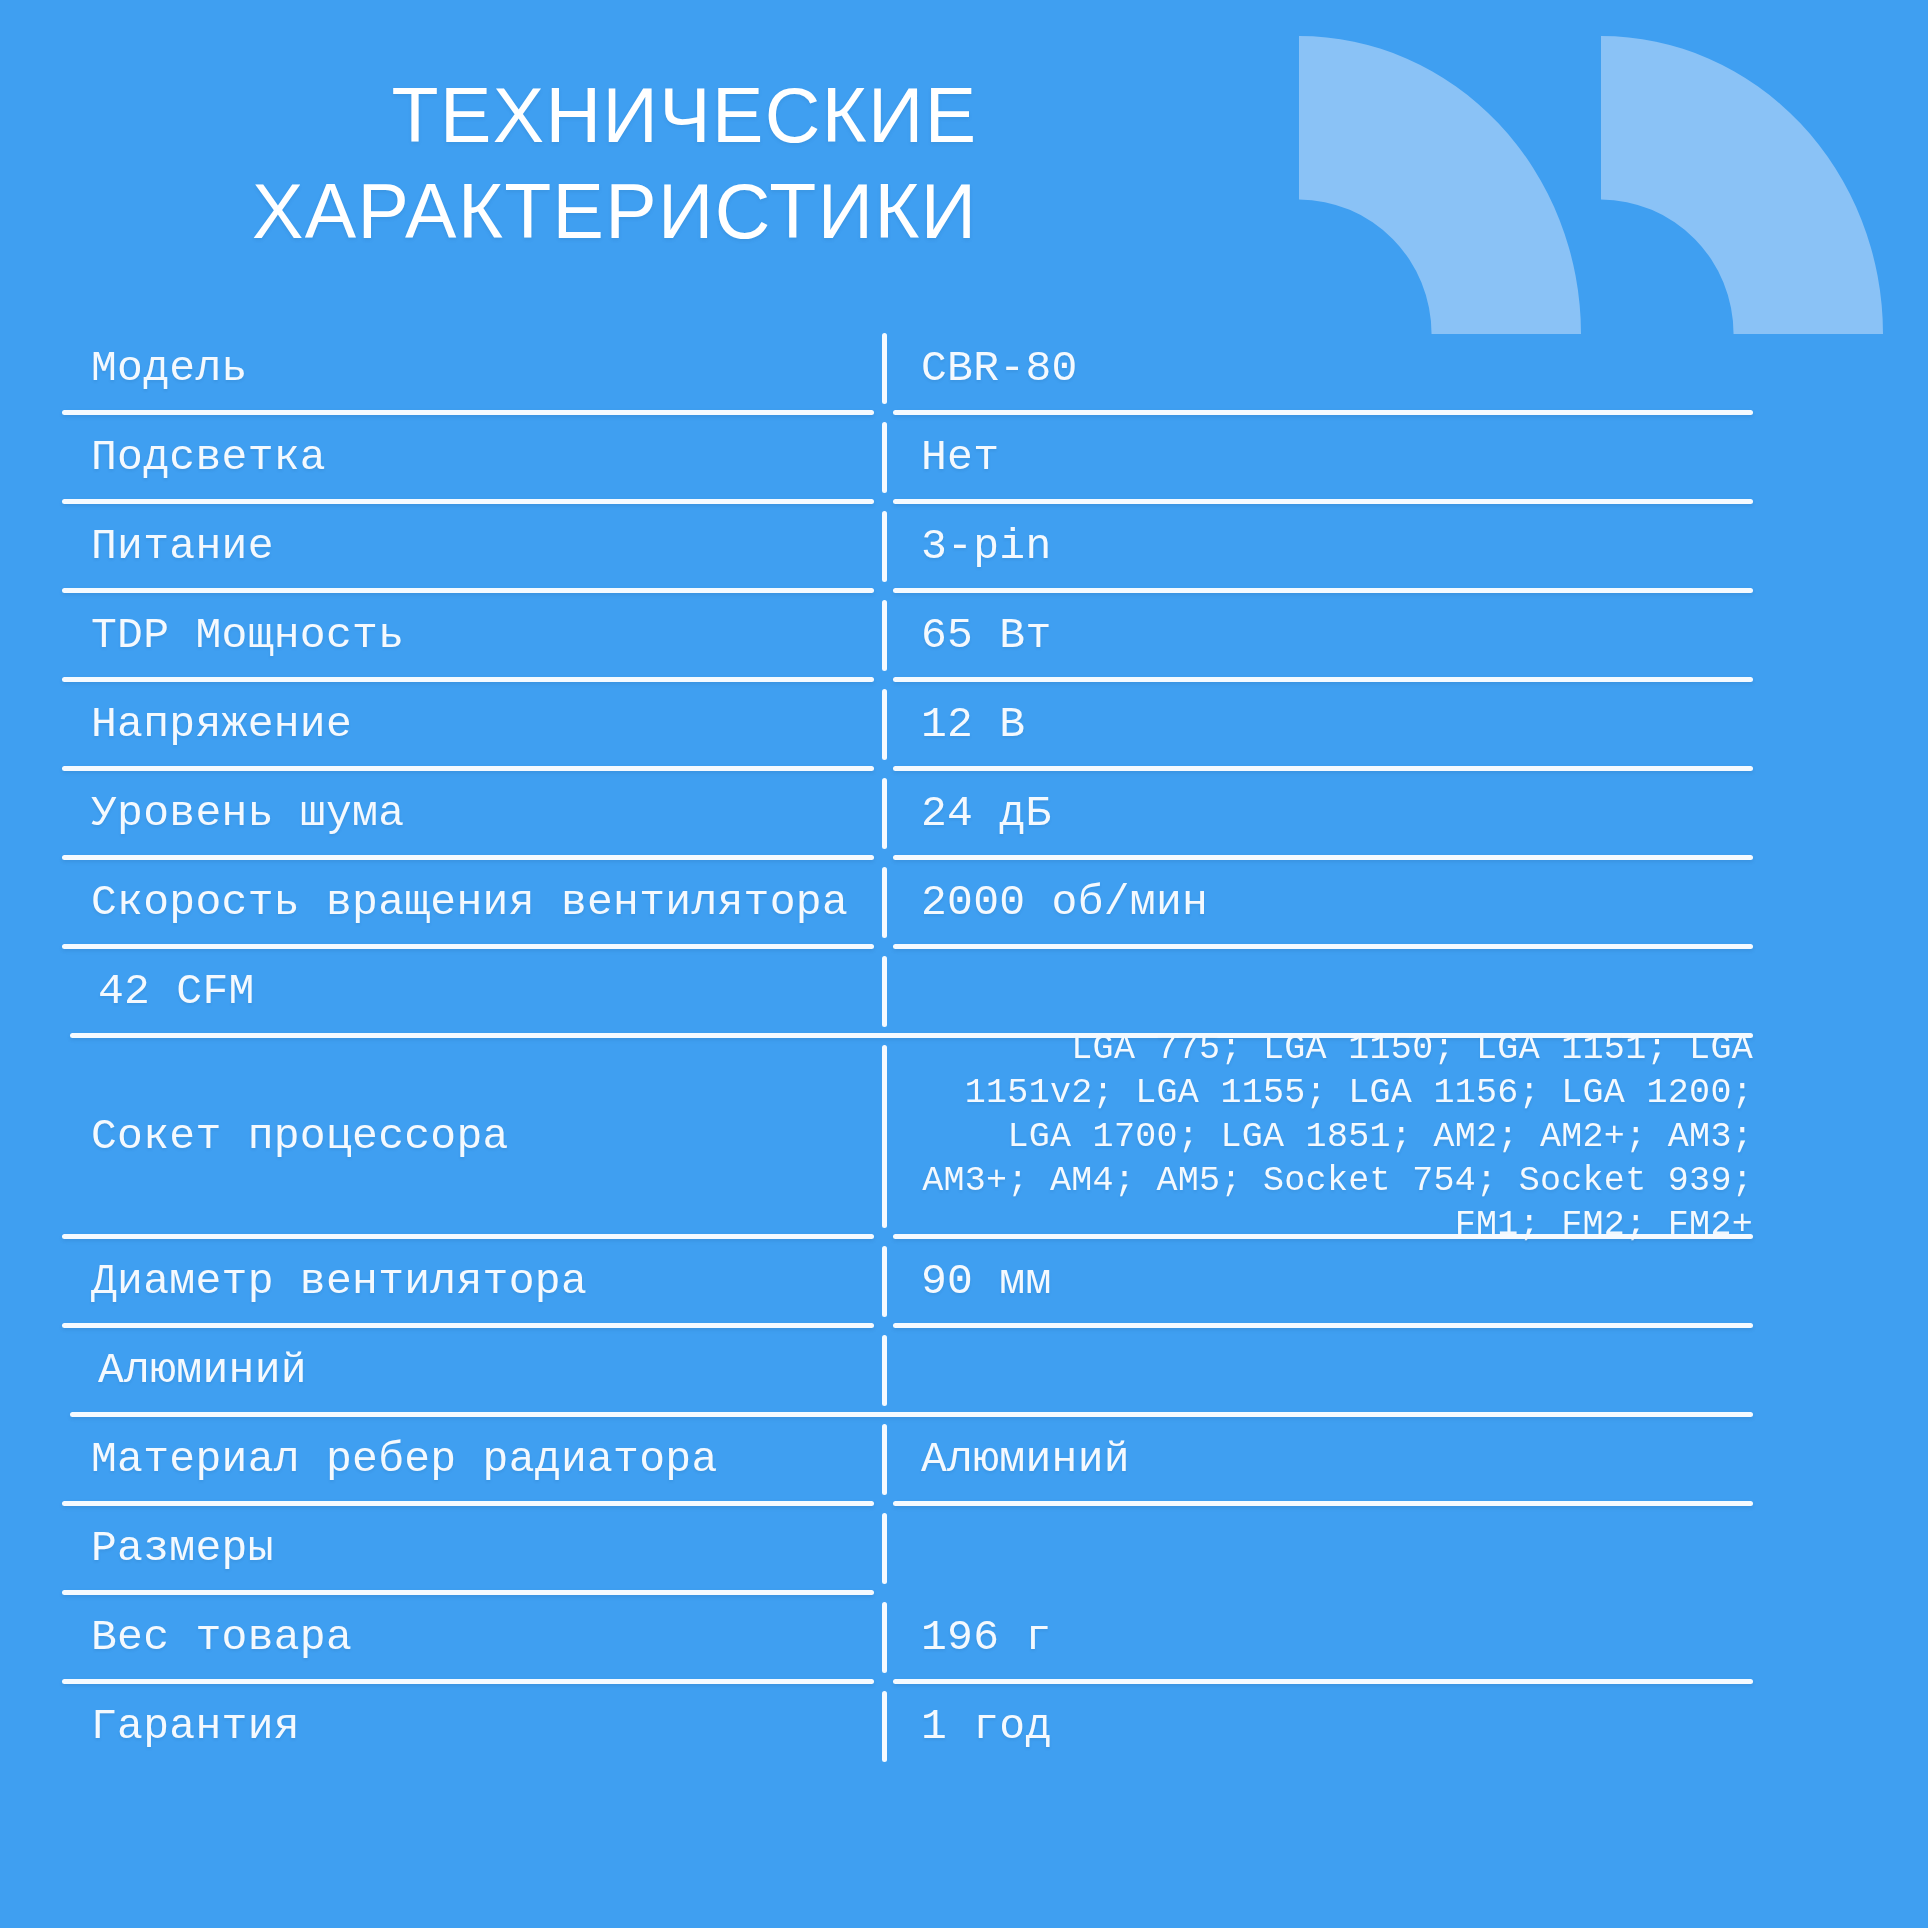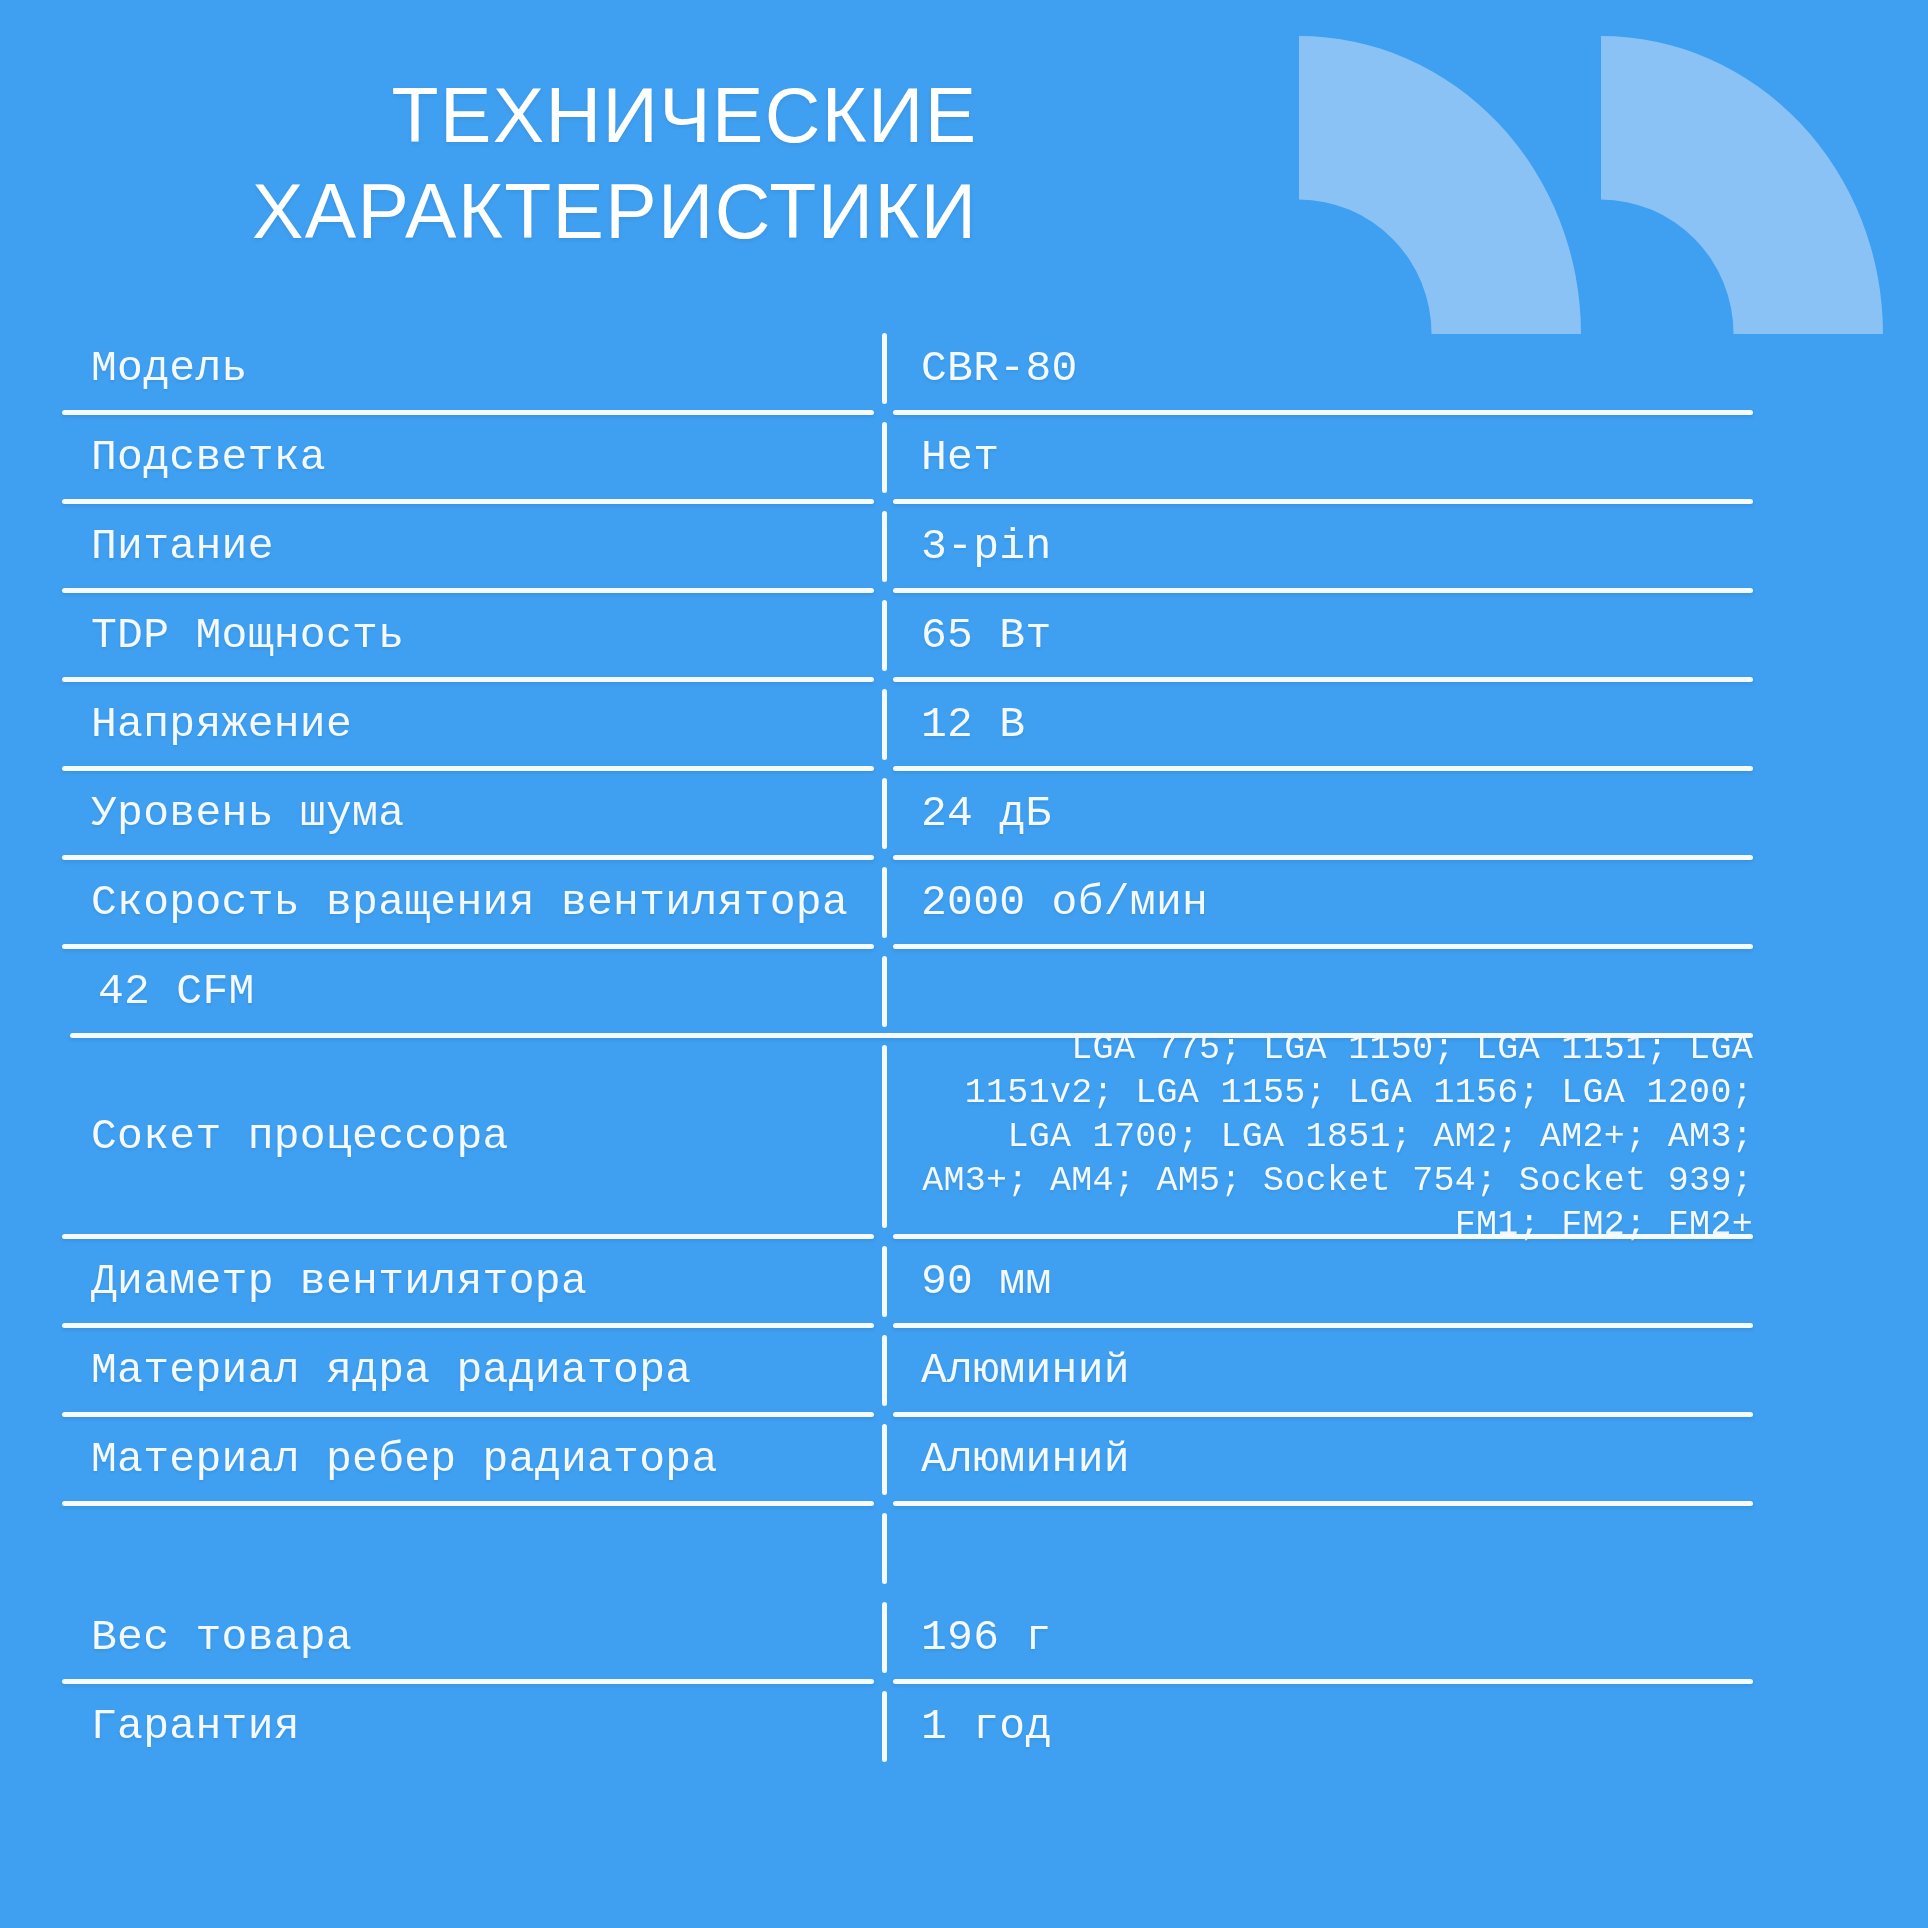--- a/index.html
+++ b/index.html
@@ -206,40 +206,40 @@
       <div class="cell label">
         <span class="txt">Диаметр вентилятора</span>
       </div>
       <div class="vdiv"></div>
       <div class="cell value">
         <span class="txt">90 мм</span>
       </div>
     </div>
 
     <div class="row">
-      <div class="cell label">
-        <span class="txt">Материал ядра радиатора</span>
-      </div>
       <div class="vdiv"></div>
       <div class="cell value">
         <span class="txt">Алюминий</span>
       </div>
     </div>
 
     <div class="row">
       <div class="cell label">
         <span class="txt">Материал ребер радиатора</span>
       </div>
       <div class="vdiv"></div>
       <div class="cell value">
         <span class="txt">Алюминий</span>
       </div>
     </div>
 
     <div class="row">
+      <div class="cell label">
+        <span class="txt">Размеры</span>
+      </div>
       <div class="vdiv"></div>
     </div>
 
     <div class="row">
       <div class="cell label">
         <span class="txt">Вес товара</span>
       </div>
       <div class="vdiv"></div>
       <div class="cell value">
         <span class="txt">196 г</span>

